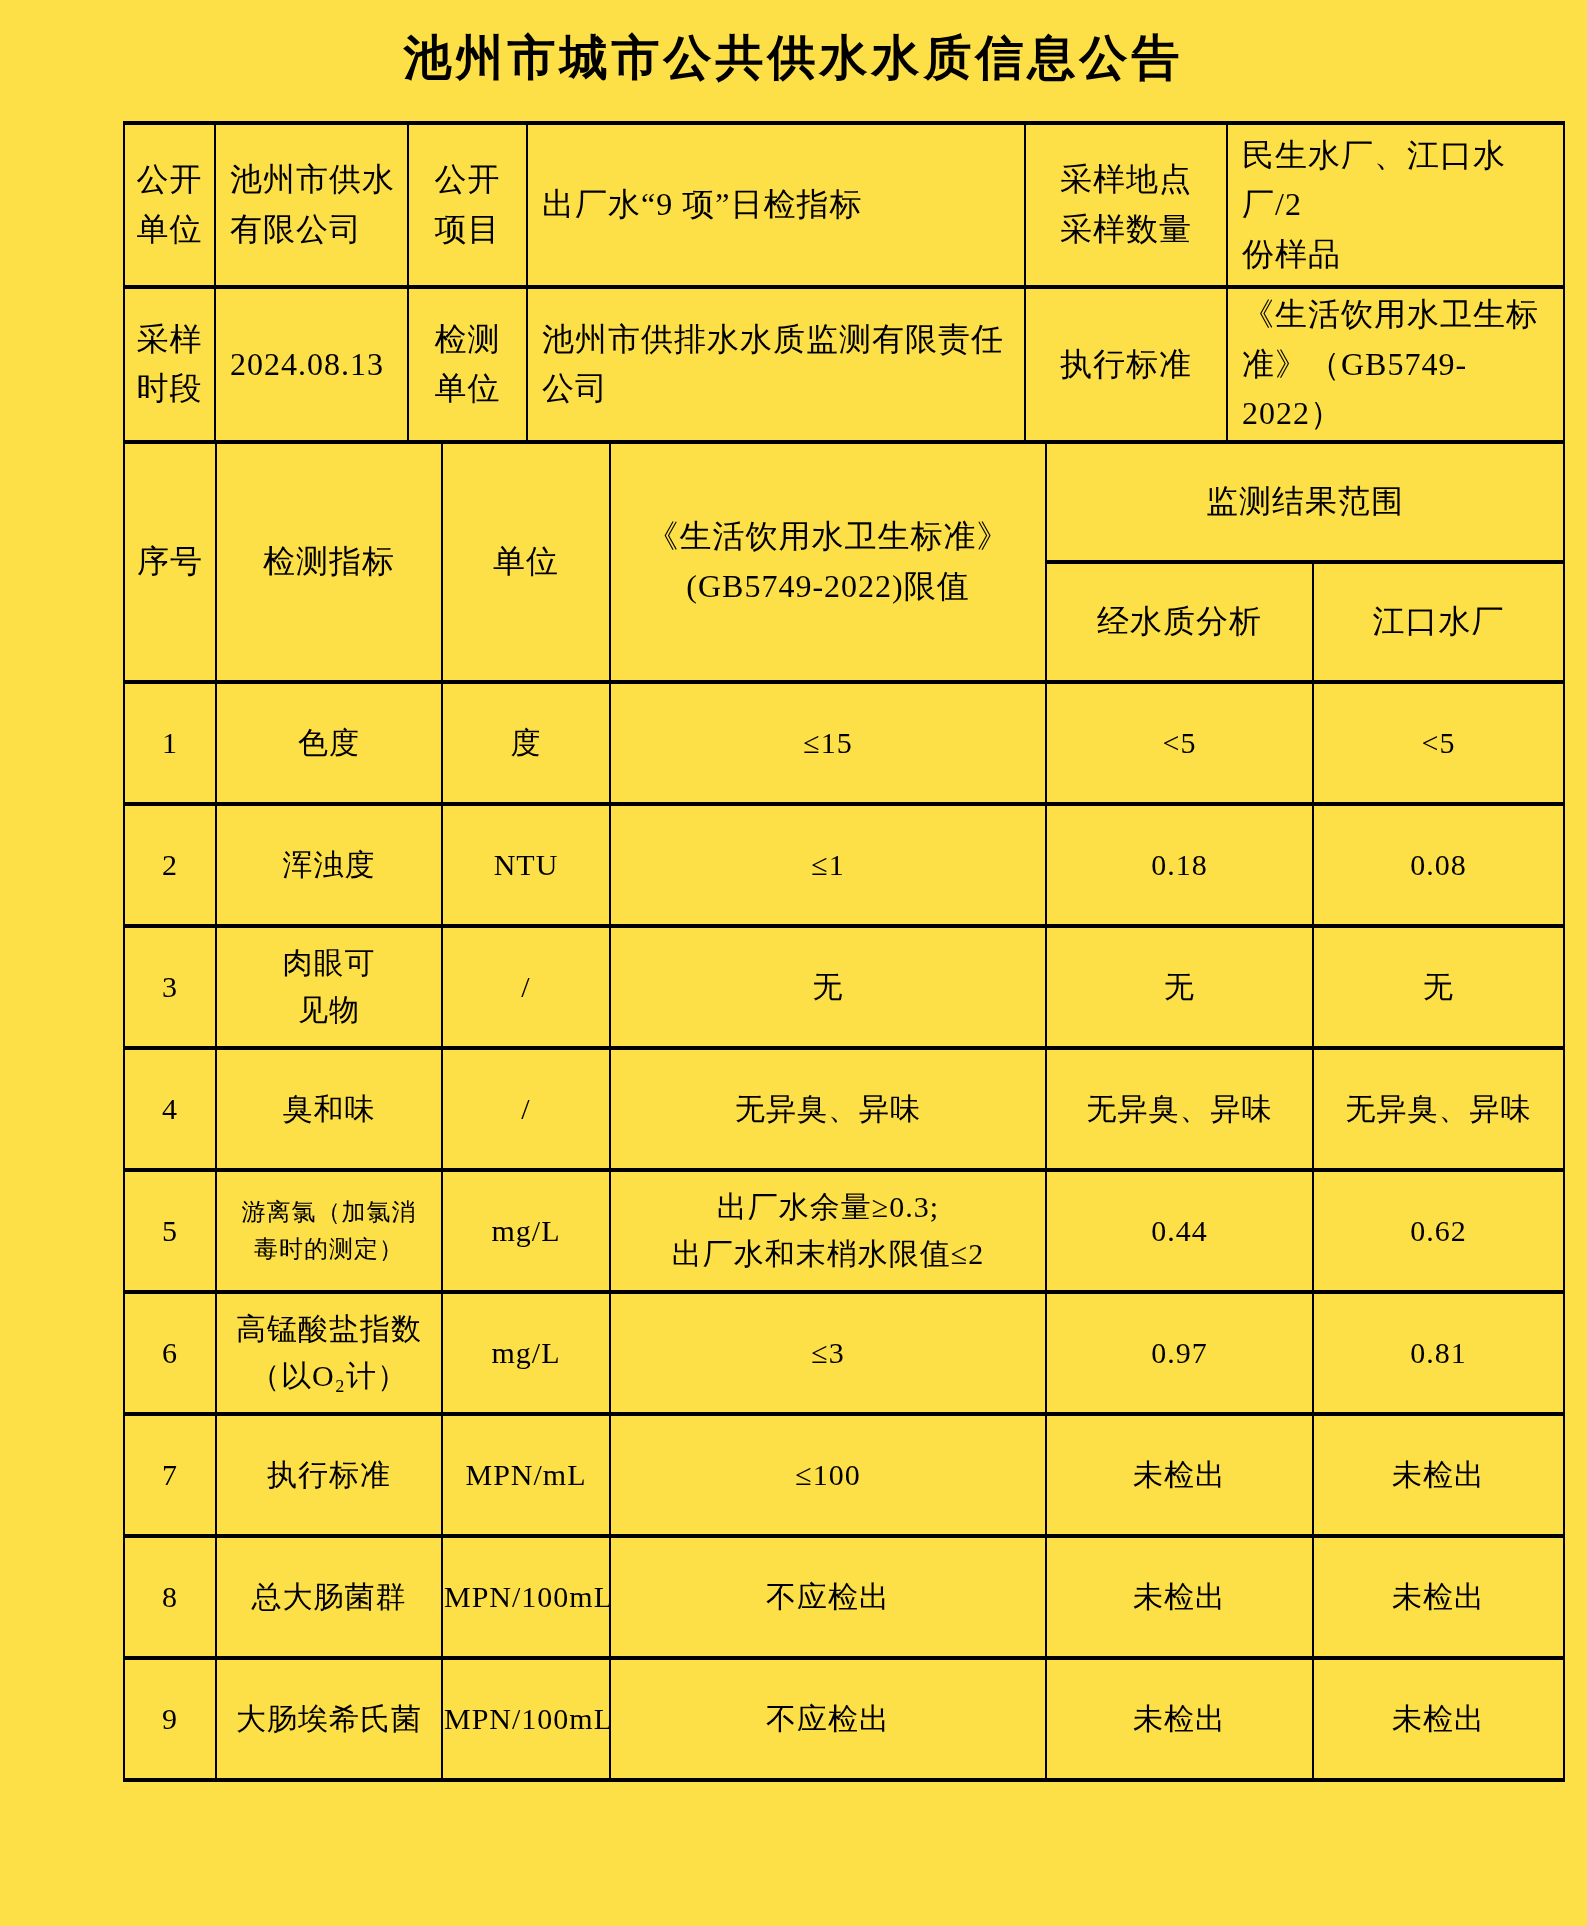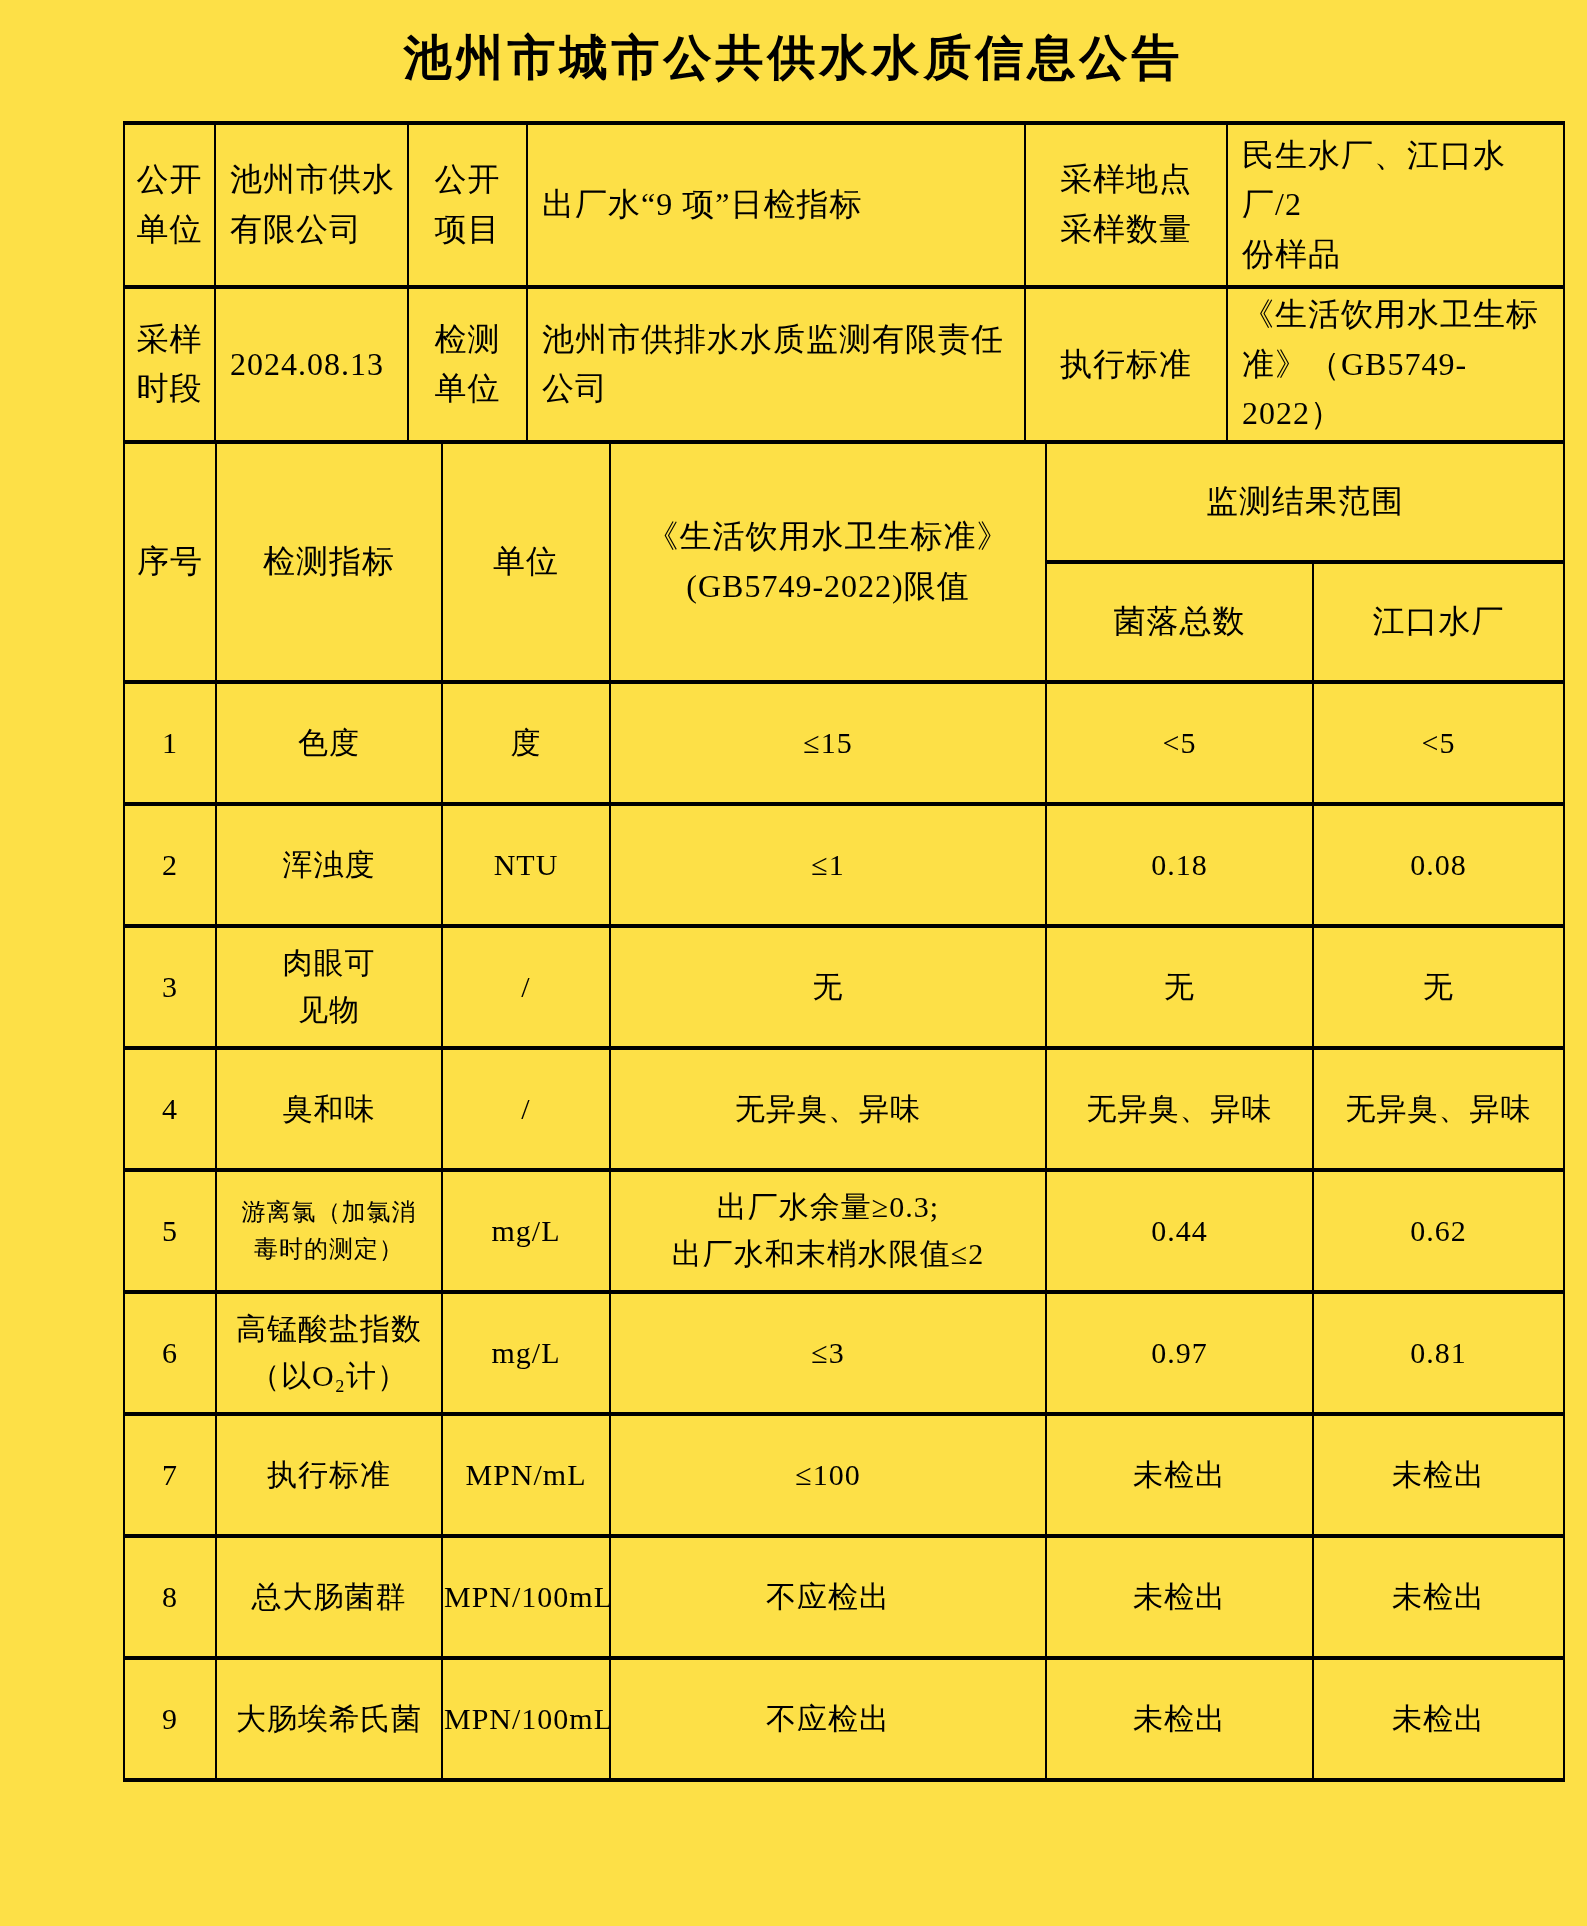--- a/index.html
+++ b/index.html
@@ -124,21 +124,21 @@
       <thead>
         <tr>
           <th rowspan="2">序号</th>
           <th rowspan="2">检测指标</th>
           <th rowspan="2">单位</th>
           <th rowspan="2">《生活饮用水卫生标准》
 (GB5749-2022)限值</th>
           <th colspan="2">监测结果范围</th>
         </tr>
         <tr>
-          <th>菌落总数</th>
+          <th>经水质分析</th>
           <th>江口水厂</th>
         </tr>
       </thead>
       <tbody>
         <tr>
           <td>1</td>
           <td>色度</td>
           <td>度</td>
           <td>≤15</td>
           <td>&lt;5</td>

